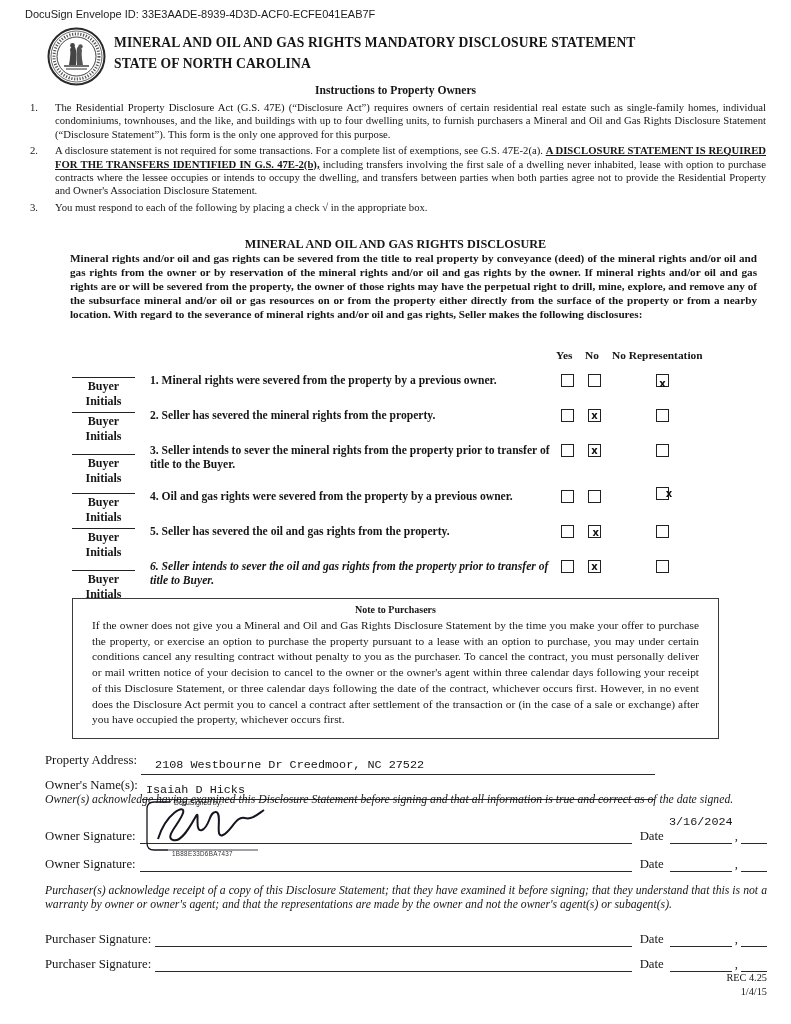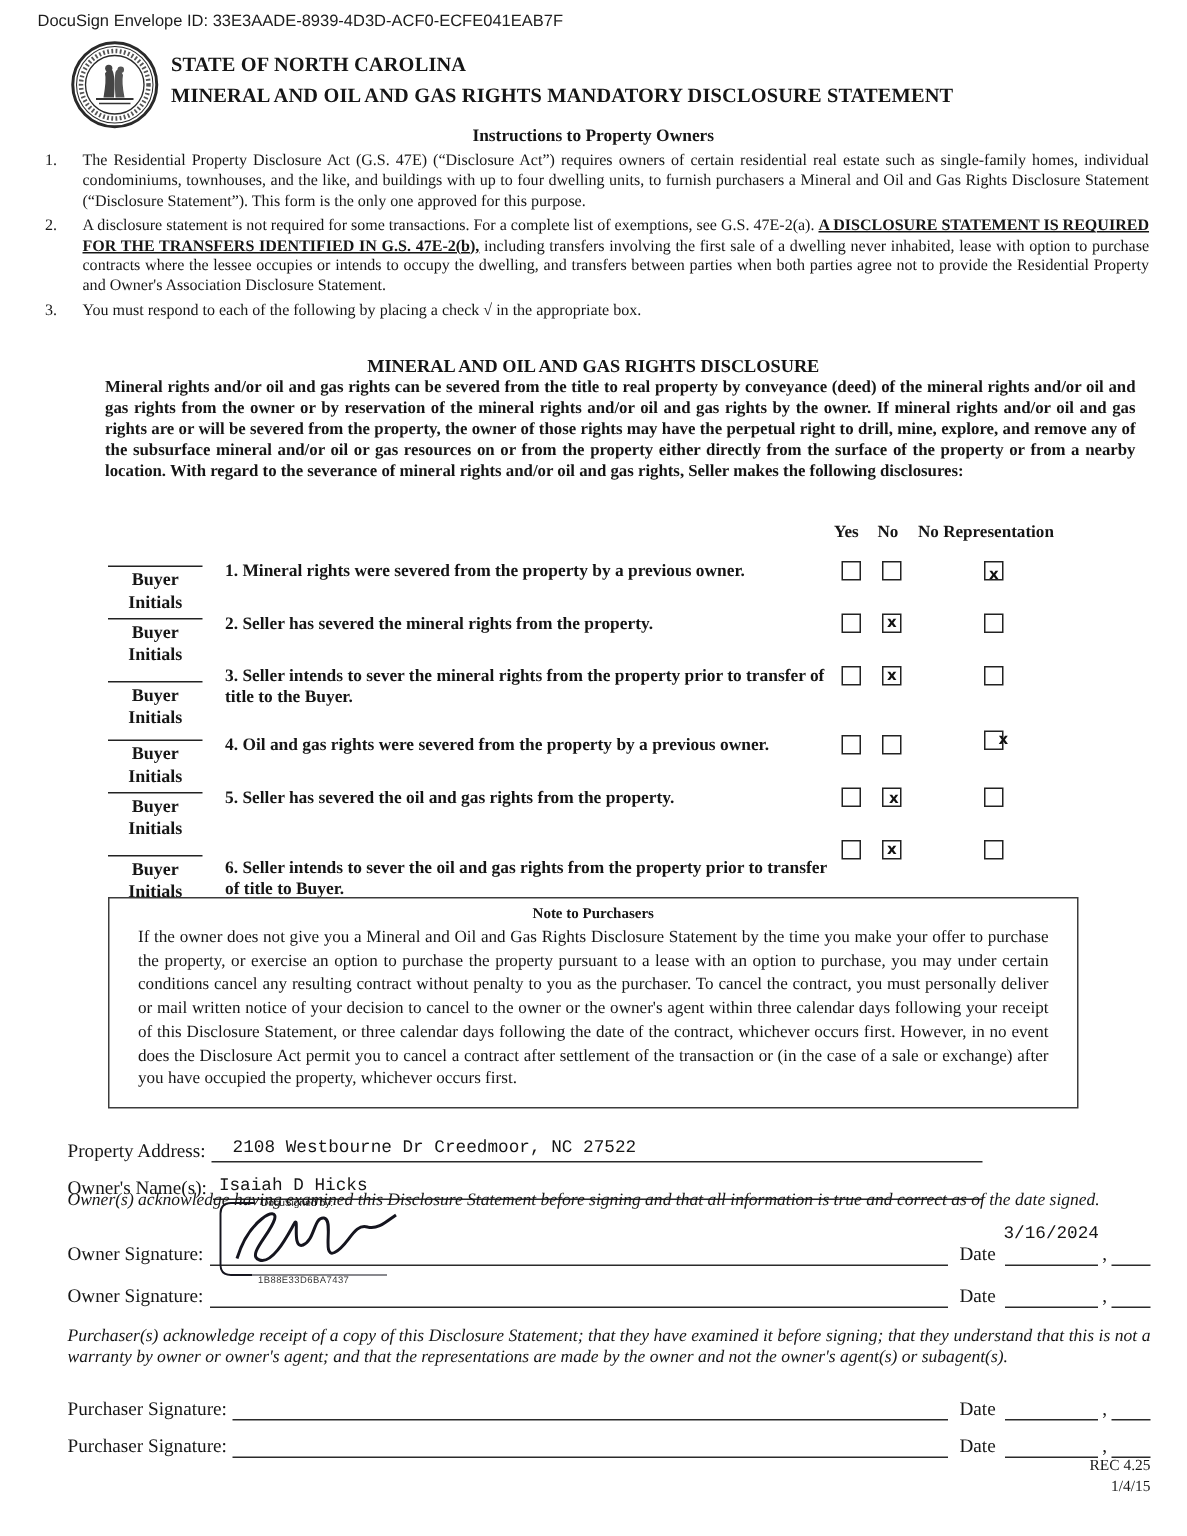--- a/index.html
+++ b/index.html
@@ -39,21 +39,21 @@
   .mark{position:absolute;left:50%;top:50%;transform:translate(-50%,-54%);
         font:700 10px "DejaVu Sans",sans-serif;color:#111;}
   .mark-low{top:86%;}
   .mark-right{left:108%;transform:translate(-50%,-54%);}
   .mark-lowright{left:62%;top:60%;}
 
   .note-box{position:absolute;top:598px;left:72px;width:645px;border:1.5px solid #3c3c3c;background:#fff;}
   .note-title{text-align:center;font-weight:700;font-size:10px;padding-top:5px;}
   .note-body{padding:3px 19px 10px 19px;font-size:11.4px;line-height:15.7px;text-align:justify;}
 
-  .fieldline{position:absolute;left:45px;right:136px;display:flex;align-items:flex-end;font-size:12.8px;}
+  .fieldline{position:absolute;left:45px;right:136px;display:flex;align-items:center;font-size:12.8px;}
   .flabel{flex:none;white-space:nowrap;padding-right:4px;}
   .fill-line{flex:1;border-bottom:1.1px solid #2a2a2a;position:relative;height:16px;margin-top:12px;}
   .fill-value{position:absolute;left:14px;bottom:2px;font-size:11.8px;white-space:nowrap;
               font-family:"Liberation Mono","DejaVu Sans Mono",monospace;}
 
   .ack{position:absolute;left:45px;width:722px;font-style:italic;font-size:11.7px;line-height:13.9px;text-align:justify;}
 
   .sigline{position:absolute;left:45px;width:722px;display:flex;align-items:flex-end;font-size:12.8px;}
   .sig-ul{border-bottom:1.1px solid #2a2a2a;height:15px;position:relative;}
   .sig-main{flex:1;}
@@ -86,22 +86,22 @@
       <path d="M22 38 q2-12 1-16 q3-5 5-2 q2 4 1 18 z" fill="#444"></path>
       <path d="M36 38 q-2-10-1-15 q-3-6-5-2 q-1 4 0 17 z" fill="#555"></path>
       <circle cx="25.5" cy="18.5" r="2.4" fill="#444"></circle>
       <circle cx="33.5" cy="19.5" r="2.2" fill="#555"></circle>
       <path d="M17 39 h25" stroke="#333" stroke-width="1.4"></path>
       <path d="M19 42 h21" stroke="#333" stroke-width="1"></path>
     </svg>
   </div>
 
   <div class="hdr-text">
+    <div>MINERAL AND OIL AND GAS RIGHTS MANDATORY DISCLOSURE STATEMENT</div>
     <div>STATE OF NORTH CAROLINA</div>
-    <div>MINERAL AND OIL AND GAS RIGHTS MANDATORY DISCLOSURE STATEMENT</div>
   </div>
 
   <div class="instr-head">Instructions to Property Owners</div>
 
   <div class="instructions">
     <div class="instr-item">
       <span class="instr-num">1.</span>
       <span class="instr-body">The Residential Property Disclosure Act (G.S. 47E) (“Disclosure Act”) requires owners of certain residential real estate such as single-family homes, individual condominiums, townhouses, and the like, and buildings with up to four dwelling units, to furnish purchasers a Mineral and Oil and Gas Rights Disclosure Statement (“Disclosure Statement”). This form is the only one approved for this purpose.</span>
     </div>
     <div class="instr-item">
@@ -188,21 +188,21 @@
     <span class="cbox cb-no" style="top:3px;">
         <span class="mark mark-lowright">x</span>
       </span>
     <span class="cbox cb-norep" style="top:3px;">
         <span class="mark"></span>
       </span>
   </div>
 
   <div class="disc-row" style="top:557px;height:46px;">
     <span class="initials" style="top:13px;">Buyer Initials</span>
-    <span class="row-label" style="top:15px;">6. Seller intends to sever the oil and gas rights from the property prior to transfer of title to Buyer.</span>
+    <span class="row-label" style="top:3px;font-style:italic;">6. Seller intends to sever the oil and gas rights from the property prior to transfer of title to Buyer.</span>
     <span class="cbox cb-yes" style="top:3px;">
         <span class="mark"></span>
       </span>
     <span class="cbox cb-no" style="top:3px;">
         <span class="mark">x</span>
       </span>
     <span class="cbox cb-norep" style="top:3px;">
         <span class="mark"></span>
       </span>
   </div>

